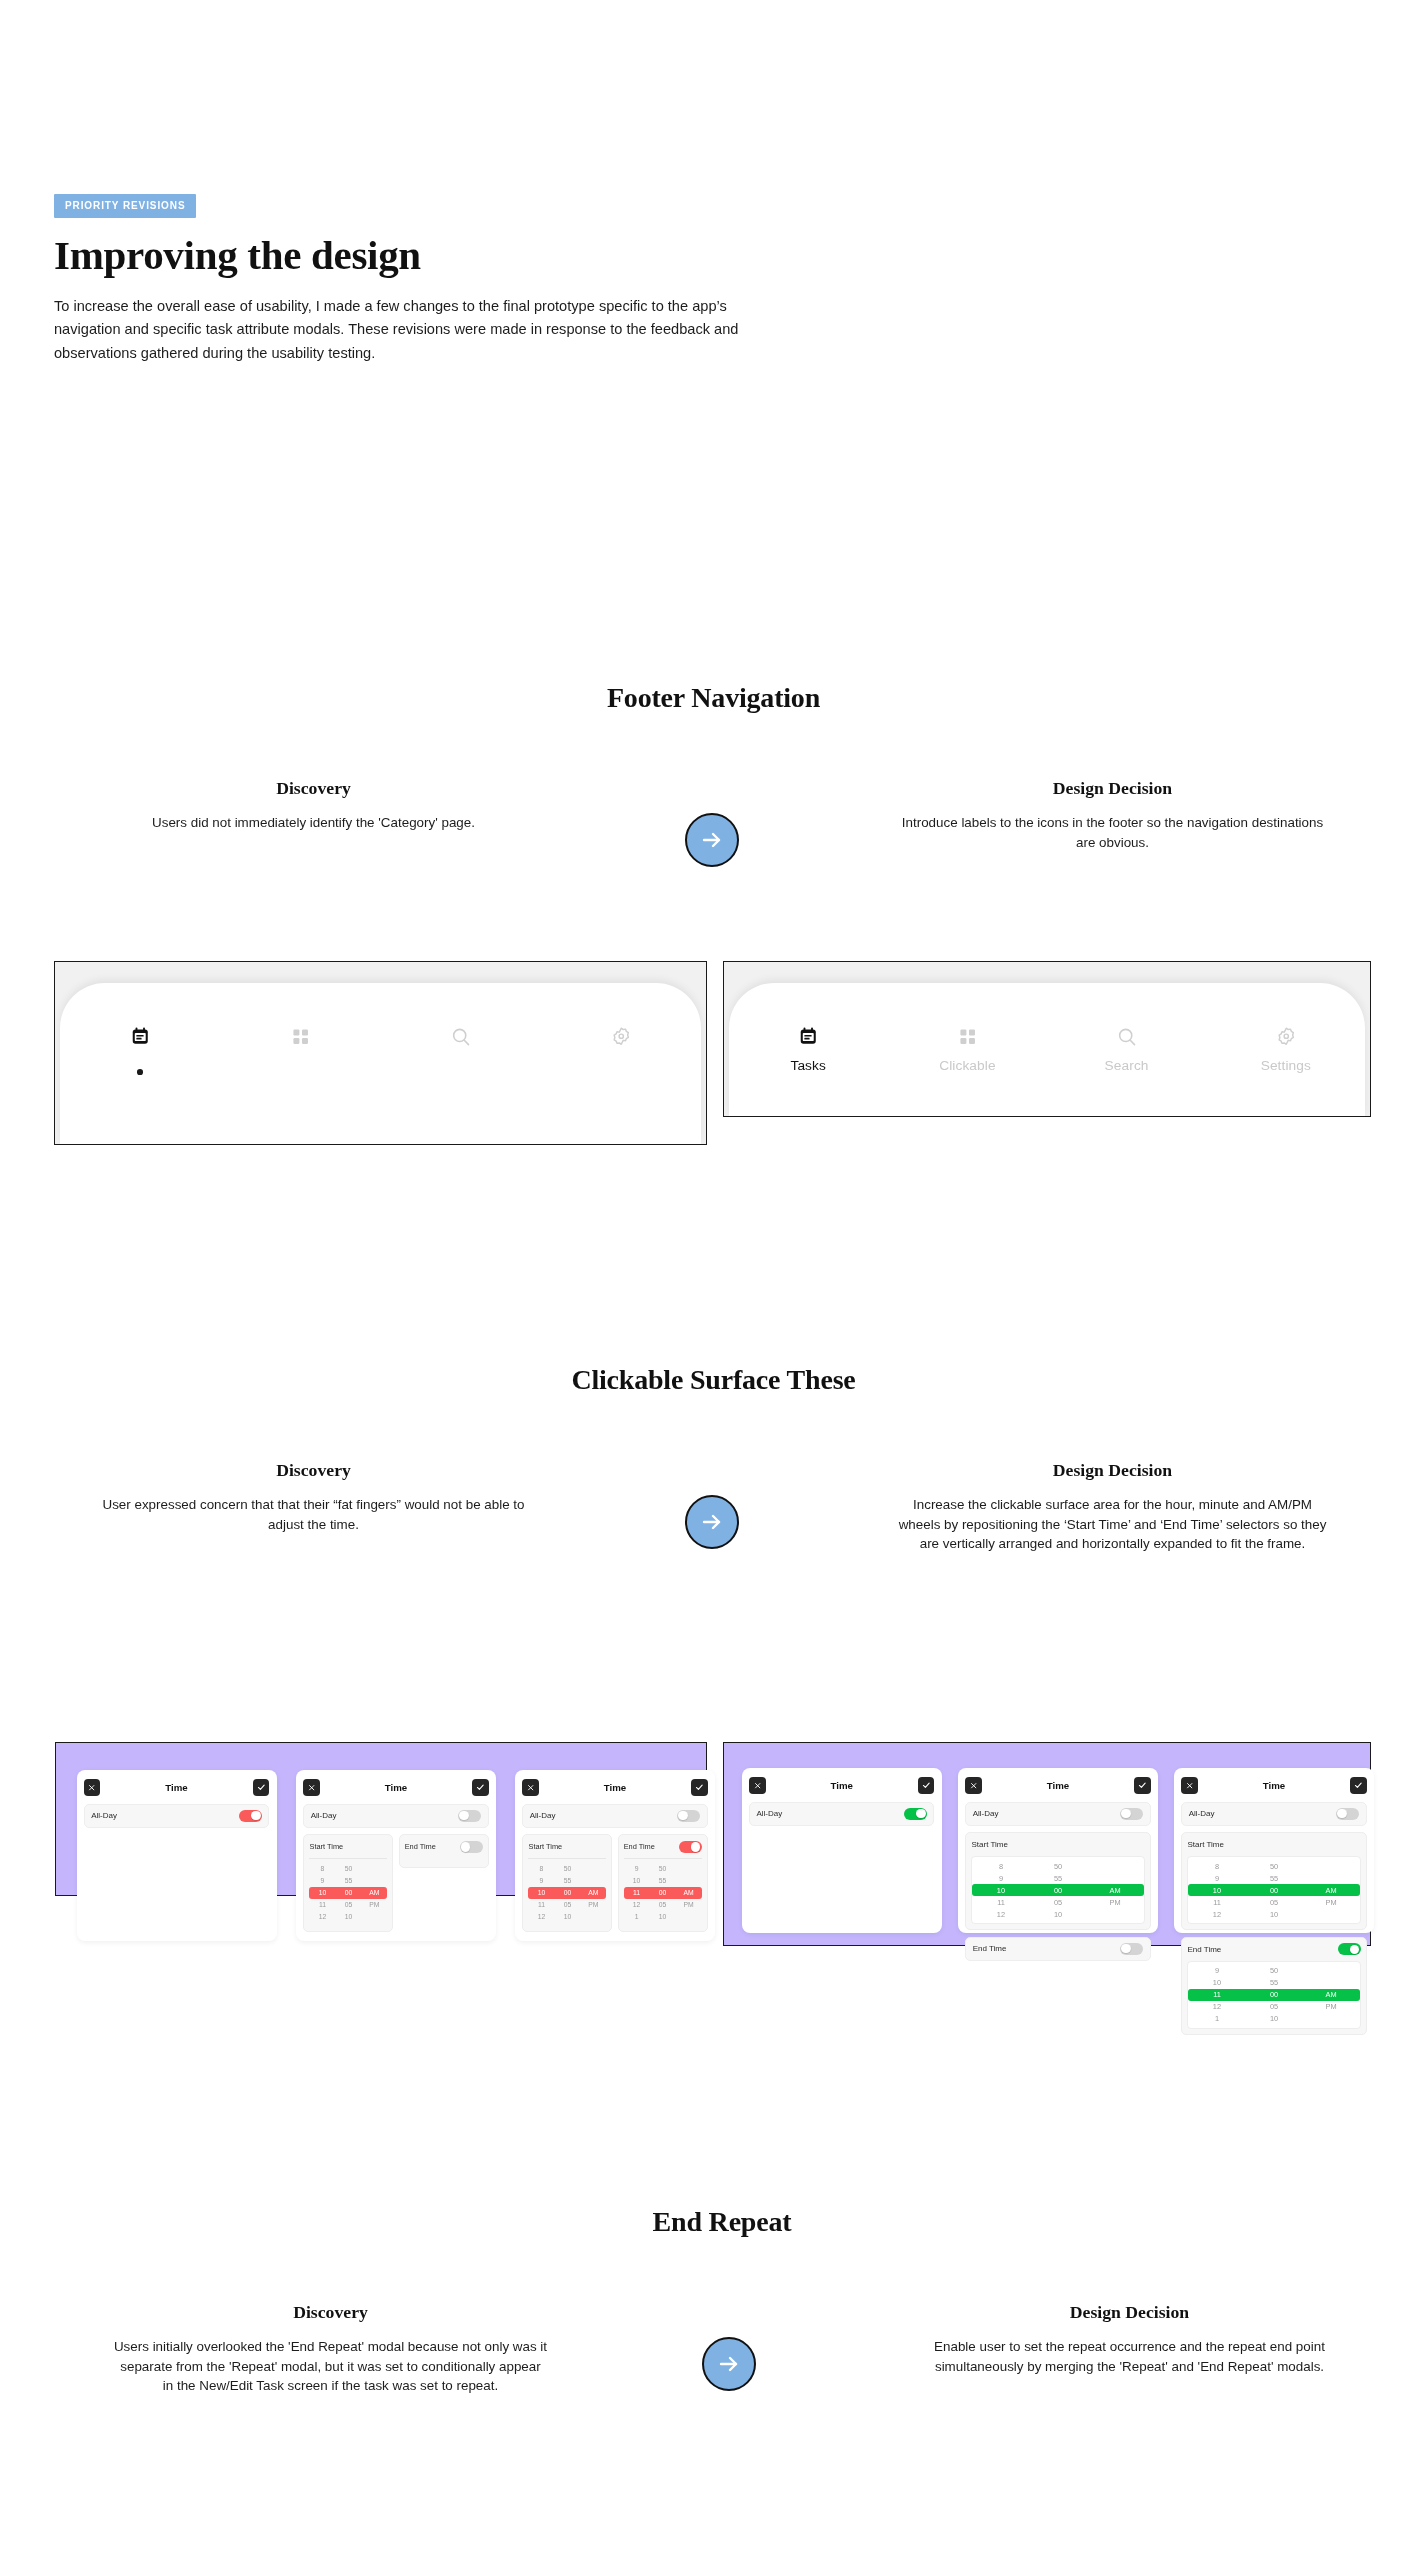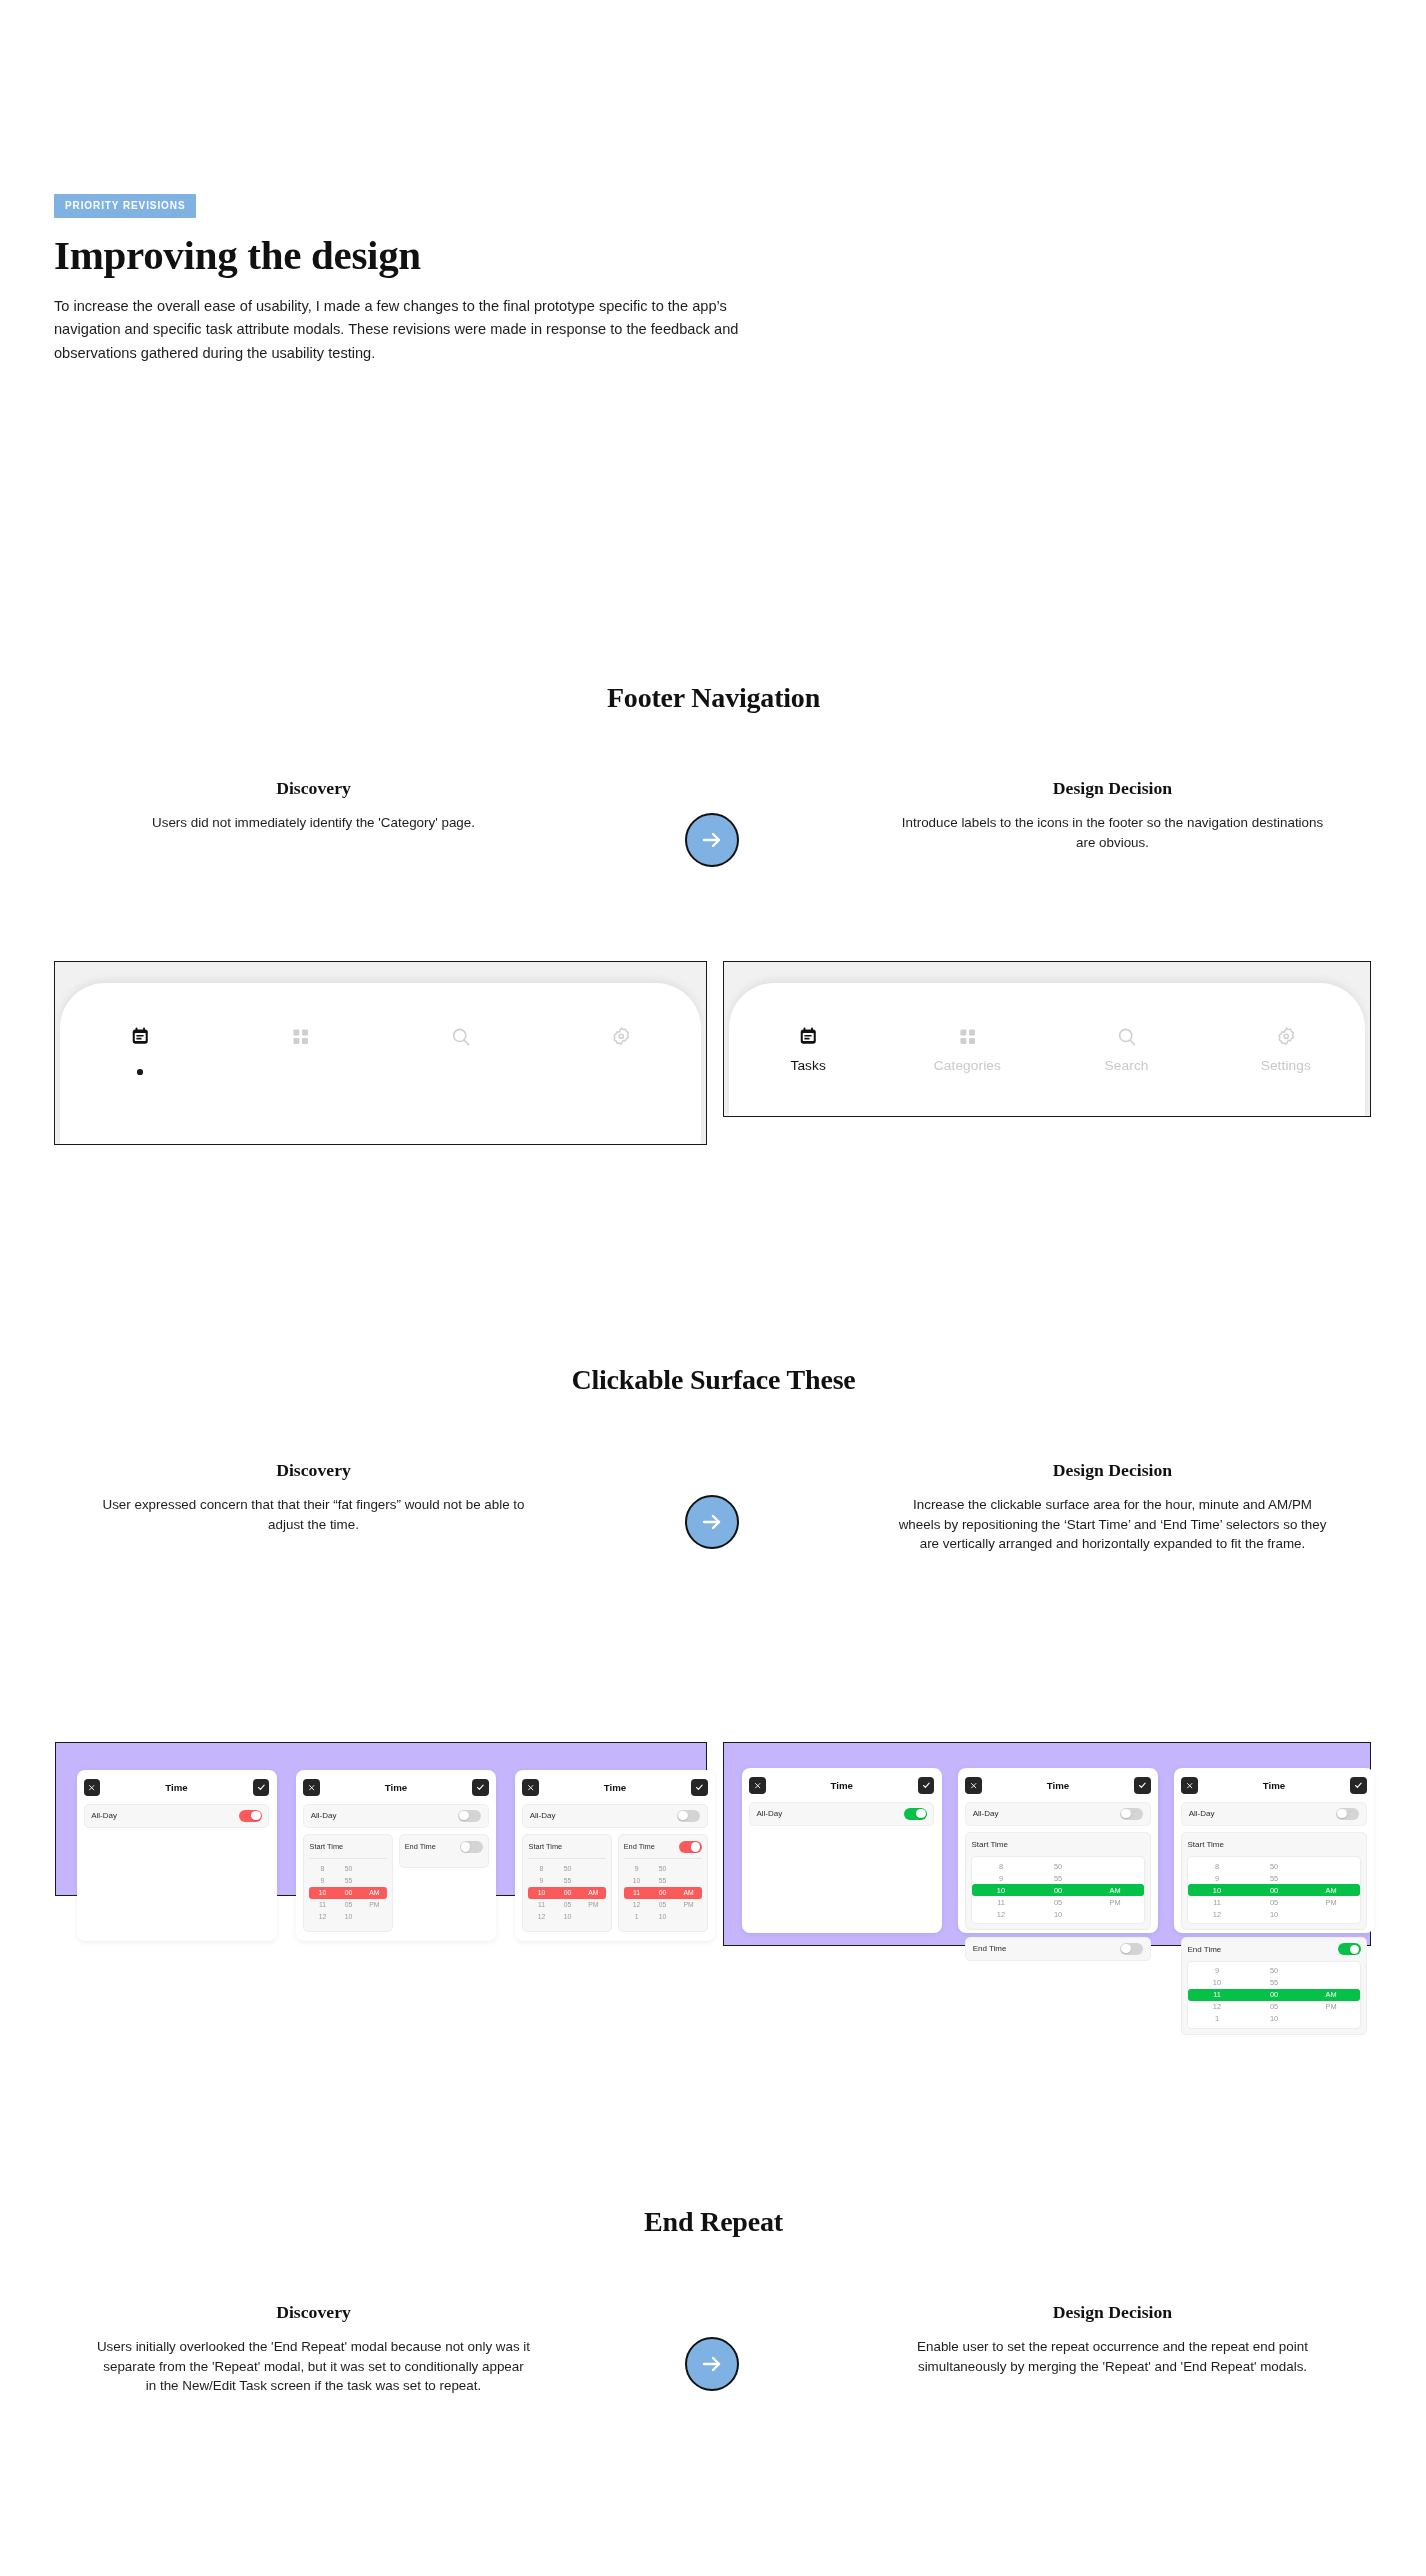--- a/index.html
+++ b/index.html
@@ -328,21 +328,21 @@
 
         <div class="nav-item">
           <div class="nav-glyph">
             <svg width="19.4" height="19.4" viewBox="0 0 24 24" fill="#cfcfcf">
               <rect x="3" y="3" width="7.4" height="7.4" rx="1.5"></rect>
               <rect x="13.6" y="3" width="7.4" height="7.4" rx="1.5"></rect>
               <rect x="3" y="13.6" width="7.4" height="7.4" rx="1.5"></rect>
               <rect x="13.6" y="13.6" width="7.4" height="7.4" rx="1.5"></rect>
             </svg>
           </div>
-          <div class="nav-label">Categories</div>
+          <div class="nav-label">Clickable</div>
         </div>
 
         <div class="nav-item">
           <div class="nav-glyph">
             <svg width="22" height="22" viewBox="0 0 24 24" fill="none" stroke="#cfcfcf" stroke-width="1.7" stroke-linecap="round">
               <circle cx="10.6" cy="10.3" r="6.6"></circle>
                 <line x1="15.6" y1="15.5" x2="20.2" y2="20.3"></line>
             </svg>
           </div>
           <div class="nav-label">Search</div>
@@ -745,21 +745,21 @@
               <span>1</span>
               <span>10</span>
               <span></span>
             </div>
         </div>
       </div>
     </div>
   </div>
 </div>
 
-<div class="section" style="top:2206px;">
+<div class="section" style="top:2206px;padding-left:17px;">
   <div class="section-title">End Repeat</div>
 
   <div class="compare-row">
     <div class="col left">
       <div class="col-head">Discovery</div>
       <div class="col-text" style="width:434px;">Users initially overlooked the 'End Repeat' modal because not only was it separate from the 'Repeat' modal, but it was set to conditionally appear in the New/Edit Task screen if the task was set to repeat.</div>
     </div>
     <div class="arrow-circle" style="top:35px;">
       <svg width="24" height="24" viewBox="0 0 24 24" fill="none" stroke="#ffffff" stroke-width="2.4" stroke-linecap="round" stroke-linejoin="round">
         <line x1="4" y1="12" x2="19" y2="12"></line>

